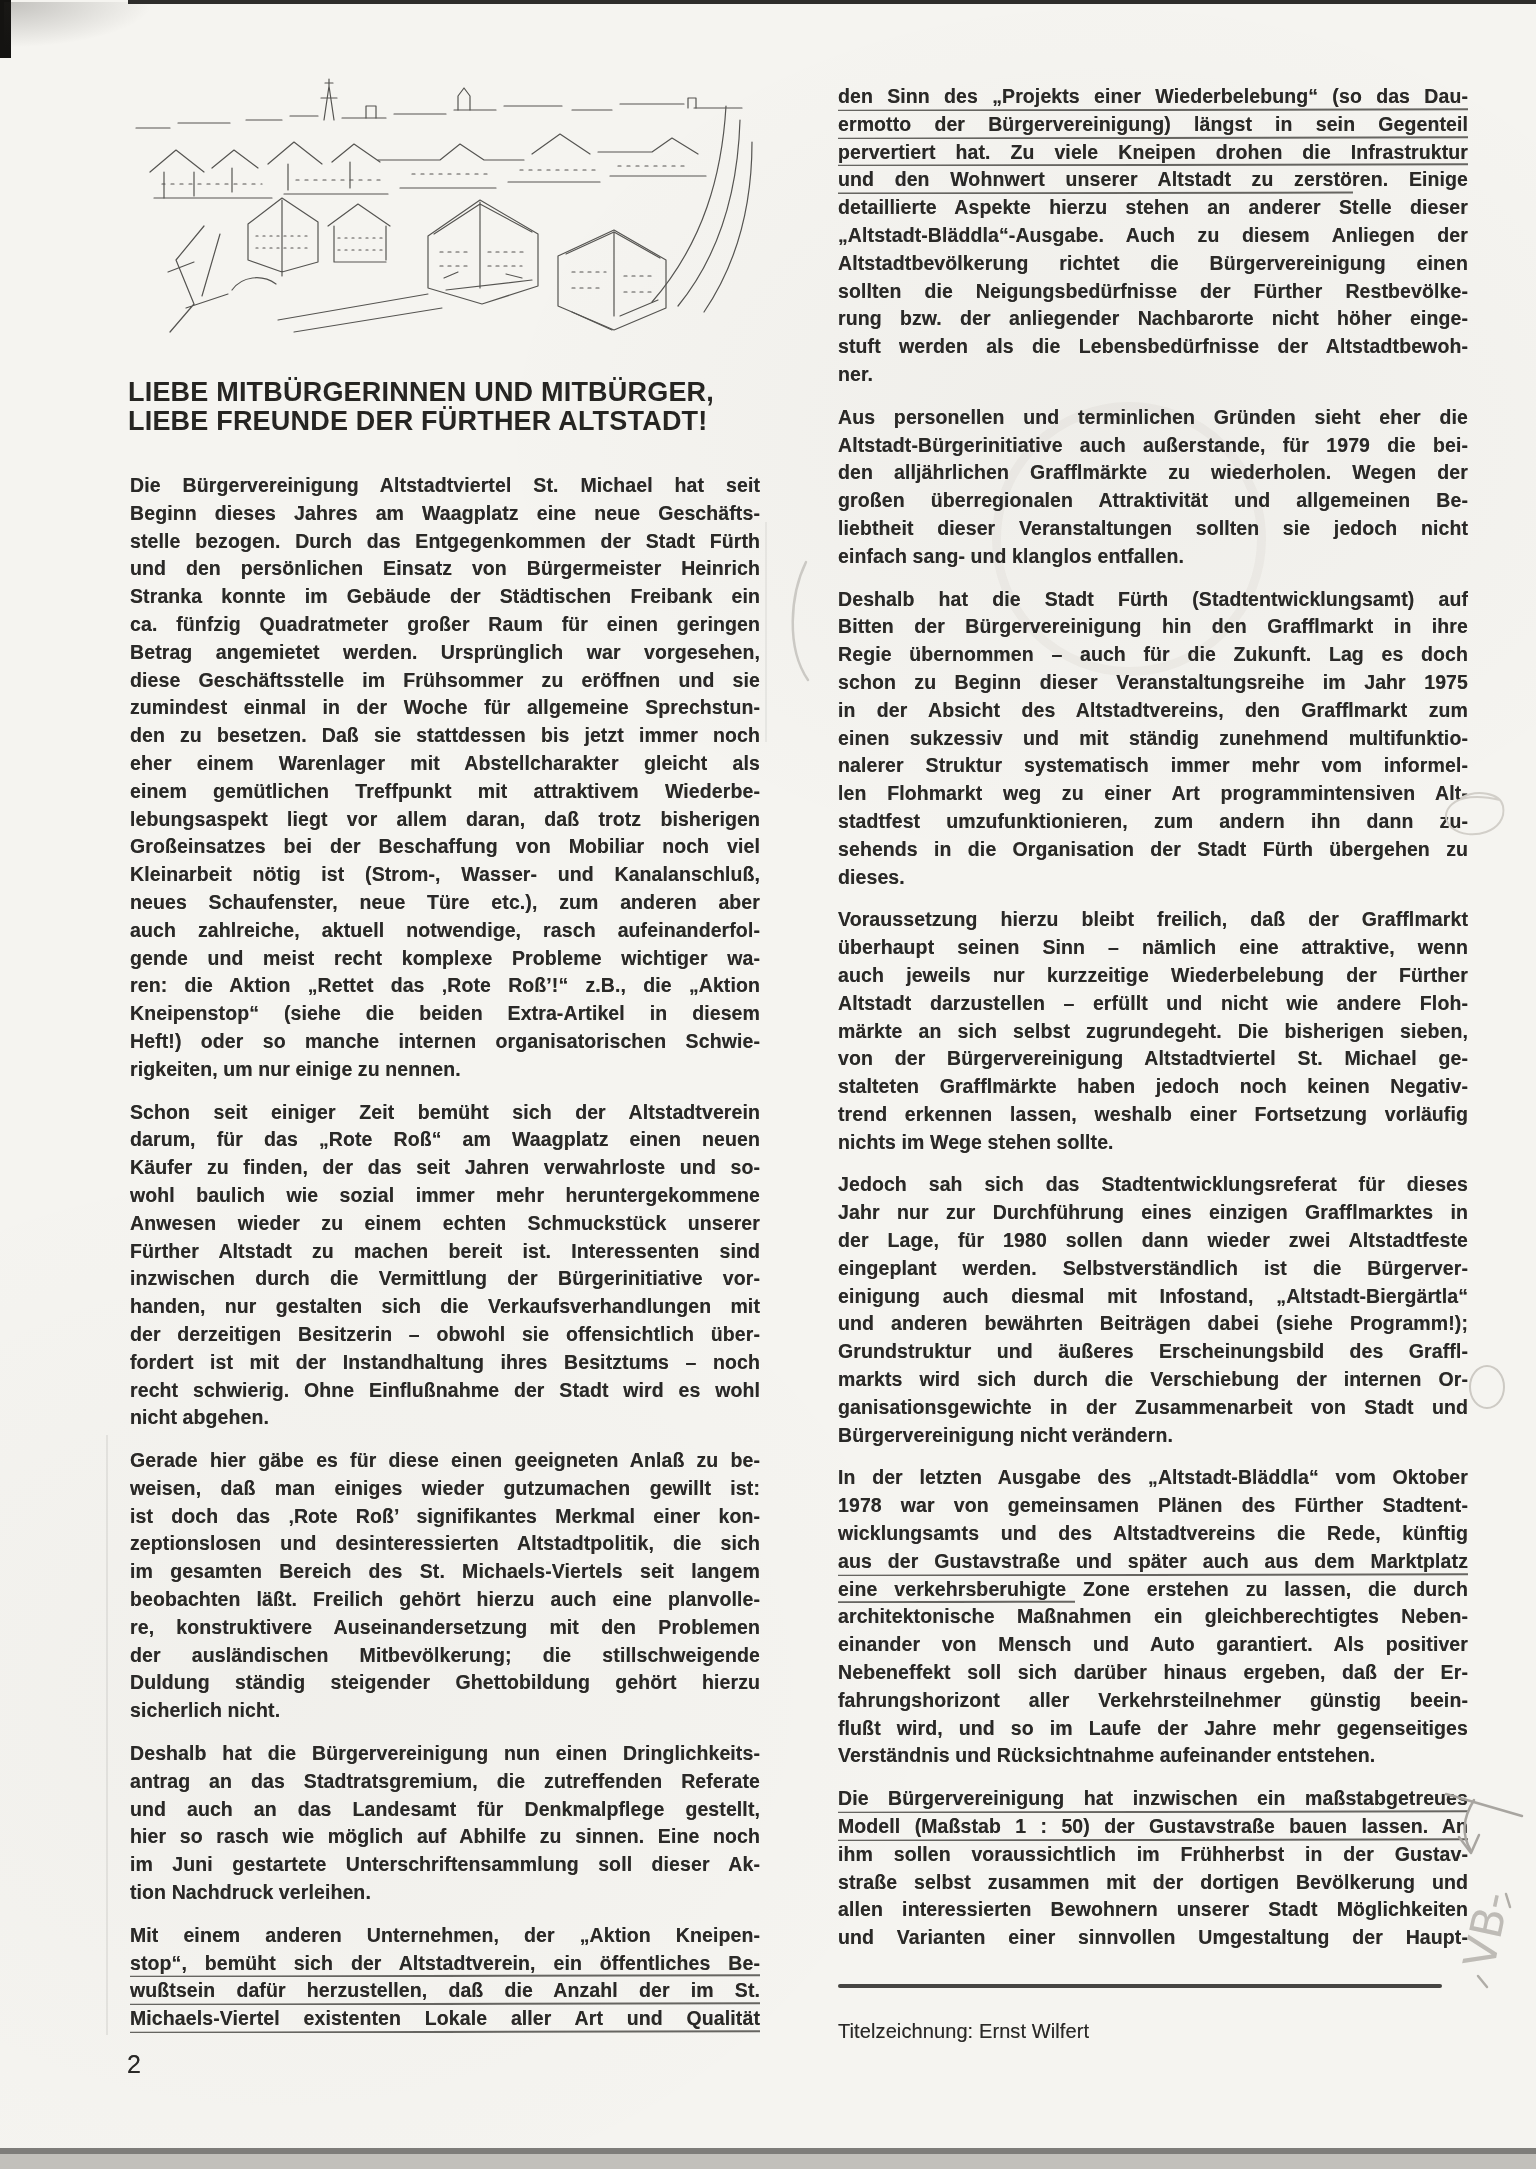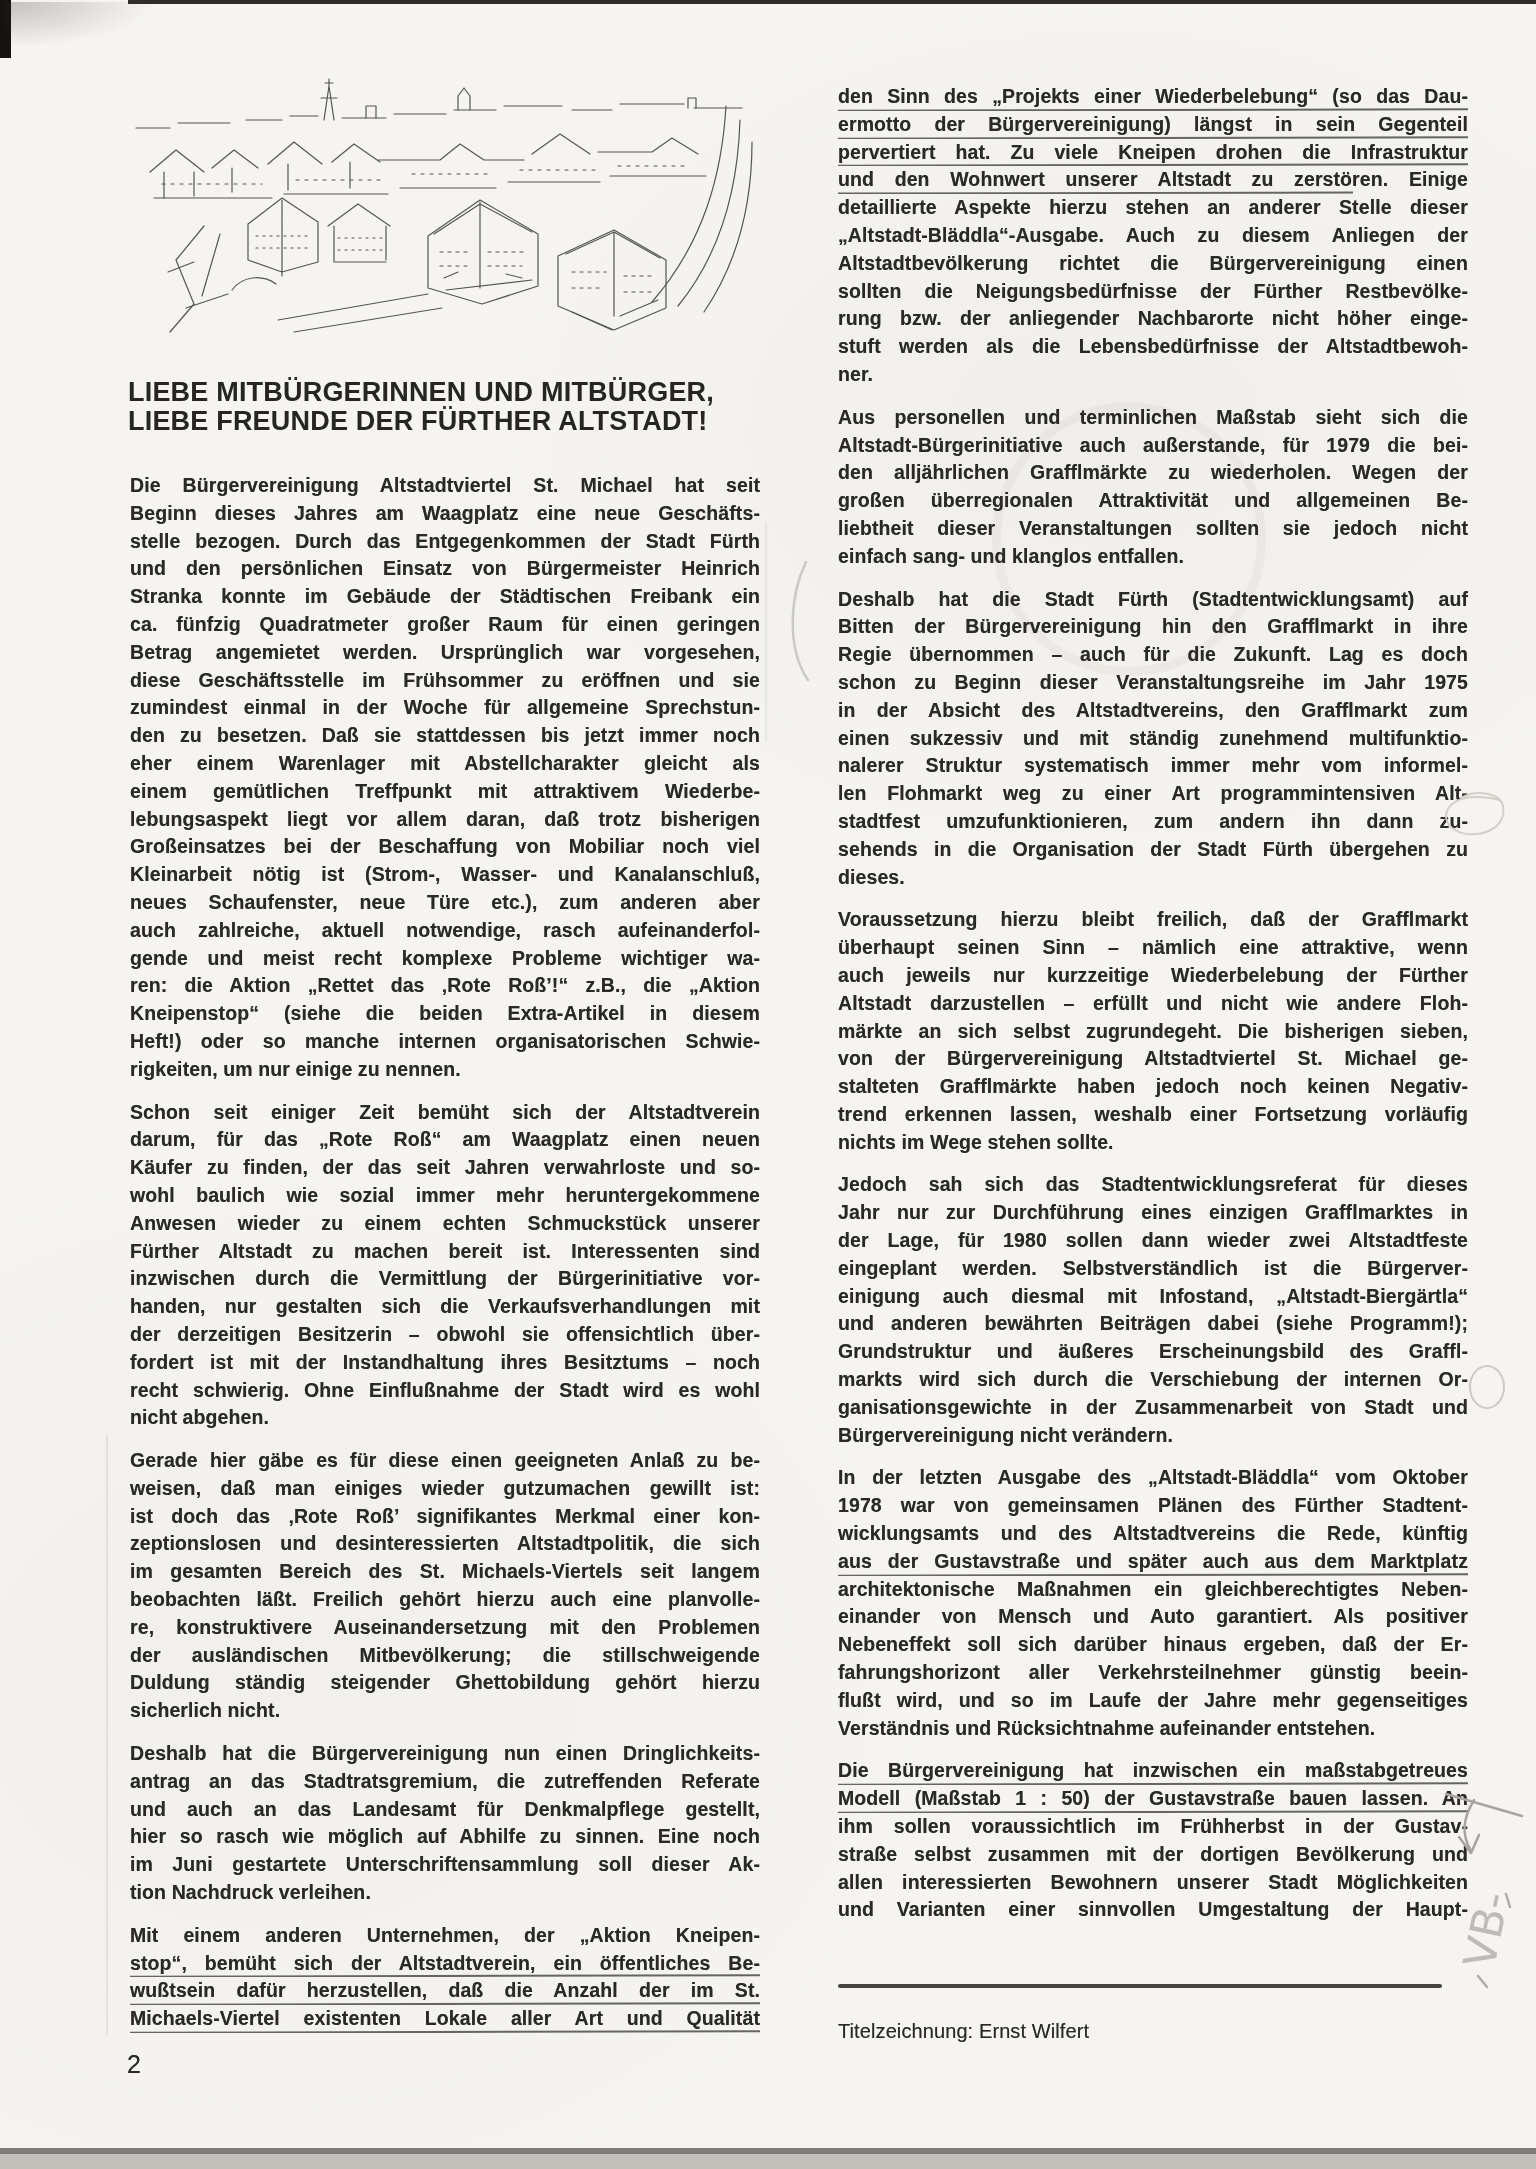--- a/index.html
+++ b/index.html
@@ -168,21 +168,21 @@
         <div class="line">und den Wohnwert unserer Altstadt zu zerstören. Einige<span class="uline" style="width: 82%; right: auto;"></span></div>
         <div class="line">detaillierte Aspekte hierzu stehen an anderer Stelle dieser</div>
         <div class="line">„Altstadt-Bläddla“-Ausgabe. Auch zu diesem Anliegen der</div>
         <div class="line">Altstadtbevölkerung richtet die Bürgervereinigung einen</div>
         <div class="line">sollten die Neigungsbedürfnisse der Fürther Restbevölke-</div>
         <div class="line">rung bzw. der anliegender Nachbarorte nicht höher einge-</div>
         <div class="line">stuft werden als die Lebensbedürfnisse der Altstadtbewoh-</div>
         <div class="line end">ner.</div>
       </div>
       <div class="para">
-        <div class="line">Aus personellen und terminlichen Maßstab sieht sich die</div>
+        <div class="line">Aus personellen und terminlichen Gründen sieht eher die</div>
         <div class="line">Altstadt-Bürgerinitiative auch außerstande, für 1979 die bei-</div>
         <div class="line">den alljährlichen Grafflmärkte zu wiederholen. Wegen der</div>
         <div class="line">großen überregionalen Attraktivität und allgemeinen Be-</div>
         <div class="line">liebtheit dieser Veranstaltungen sollten sie jedoch nicht</div>
         <div class="line end">einfach sang- und klanglos entfallen.</div>
       </div>
       <div class="para">
         <div class="line">Deshalb hat die Stadt Fürth (Stadtentwicklungsamt) auf</div>
         <div class="line">Bitten der Bürgervereinigung hin den Grafflmarkt in ihre</div>
         <div class="line">Regie übernommen – auch für die Zukunft. Lag es doch</div>
@@ -216,20 +216,21 @@
         <div class="line">Grundstruktur und äußeres Erscheinungsbild des Graffl-</div>
         <div class="line">markts wird sich durch die Verschiebung der internen Or-</div>
         <div class="line">ganisationsgewichte in der Zusammenarbeit von Stadt und</div>
         <div class="line end">Bürgervereinigung nicht verändern.</div>
       </div>
       <div class="para">
         <div class="line">In der letzten Ausgabe des „Altstadt-Bläddla“ vom Oktober</div>
         <div class="line">1978 war von gemeinsamen Plänen des Fürther Stadtent-</div>
         <div class="line">wicklungsamts und des Altstadtvereins die Rede, künftig</div>
         <div class="line">aus der Gustavstraße und später auch aus dem Marktplatz<span class="uline"></span></div>
+        <div class="line">eine verkehrsberuhigte Zone erstehen zu lassen, die durch<span class="uline" style="width: 38%; right: auto;"></span></div>
         <div class="line">architektonische Maßnahmen ein gleichberechtigtes Neben-</div>
         <div class="line">einander von Mensch und Auto garantiert. Als positiver</div>
         <div class="line">Nebeneffekt soll sich darüber hinaus ergeben, daß der Er-</div>
         <div class="line">fahrungshorizont aller Verkehrsteilnehmer günstig beein-</div>
         <div class="line">flußt wird, und so im Laufe der Jahre mehr gegenseitiges</div>
         <div class="line end">Verständnis und Rücksichtnahme aufeinander entstehen.</div>
       </div>
       <div class="para">
         <div class="line">Die Bürgervereinigung hat inzwischen ein maßstabgetreues<span class="uline"></span></div>
         <div class="line">Modell (Maßstab 1 : 50) der Gustavstraße bauen lassen. An<span class="uline"></span></div>

